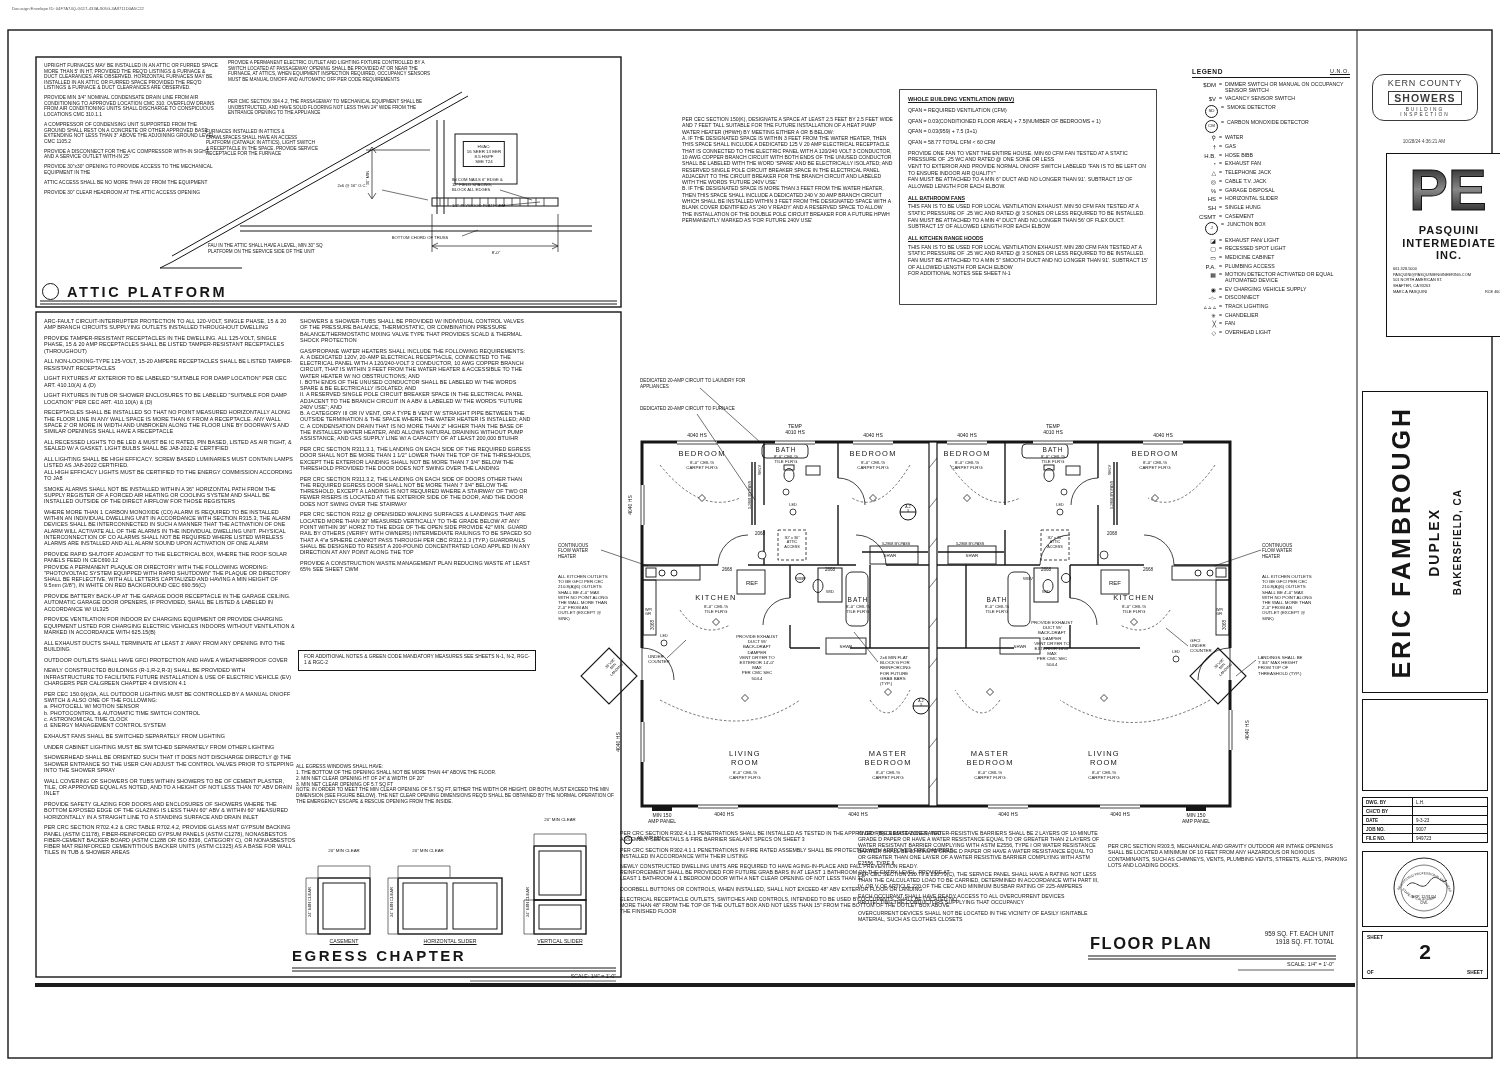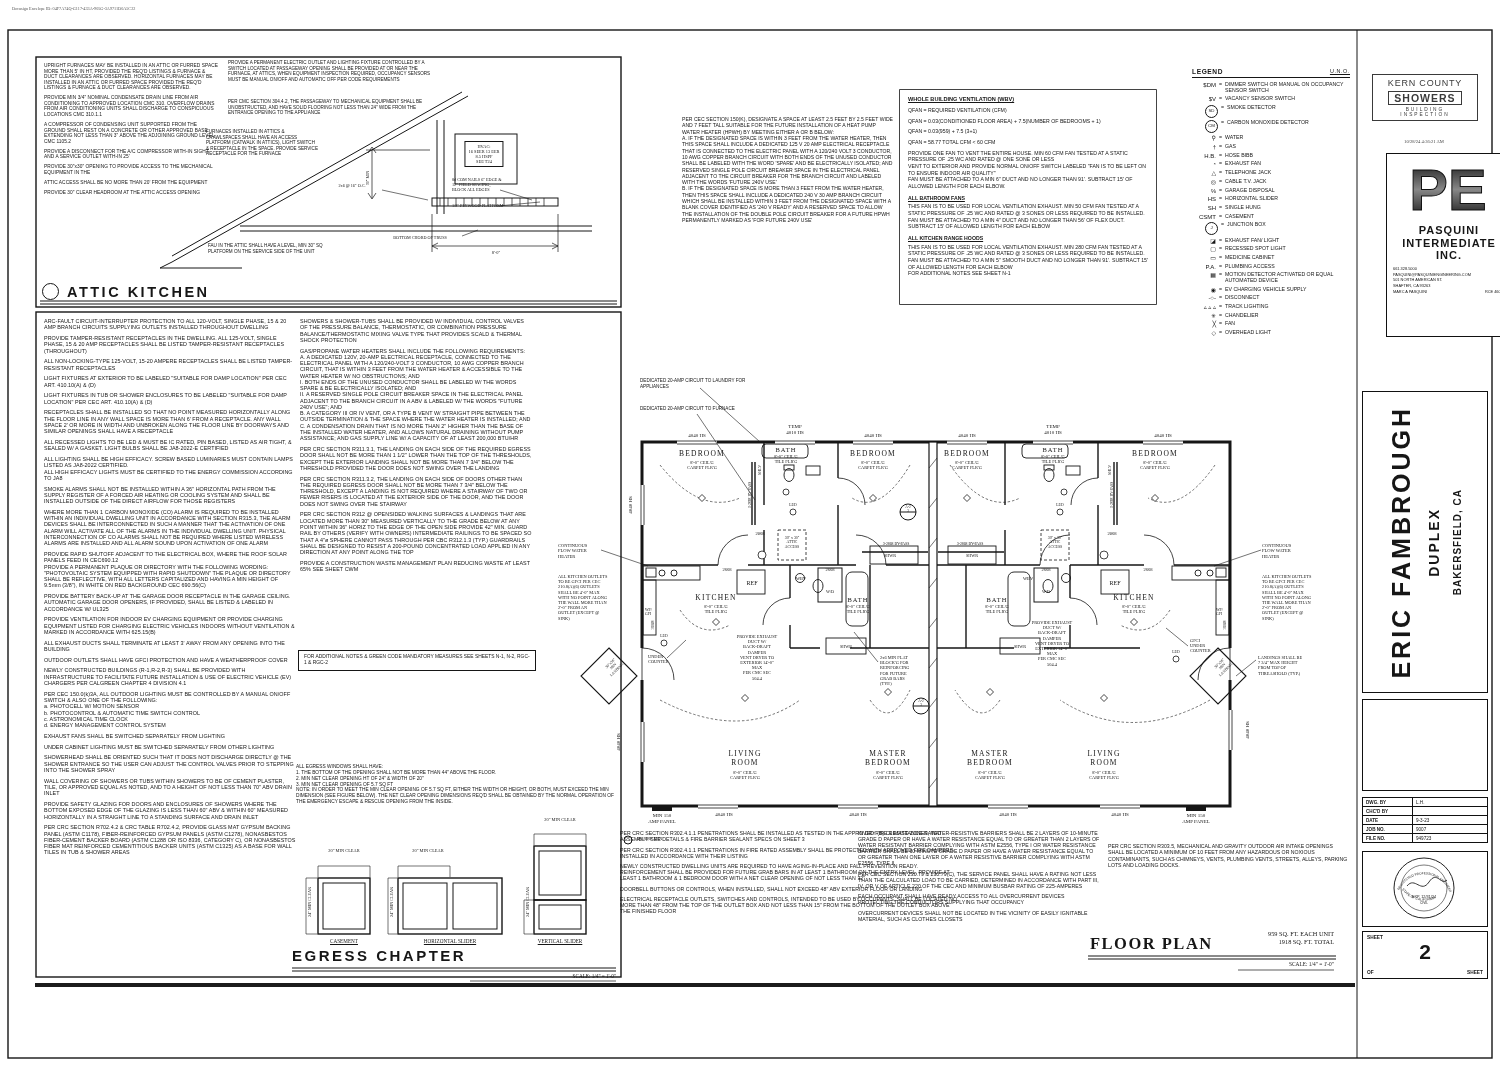--- a/index.html
+++ b/index.html
@@ -1,18 +1,18 @@
 <!DOCTYPE html>
 <html><head>
 <meta charset="utf-8">
 <style>
   html,body{margin:0;padding:0;background:#d9d9d4;}
   .sheet{position:relative;width:1500px;height:1068px;background:#ffffff;
          font-family:"Liberation Sans",sans-serif;color:#161616;overflow:hidden;}
-  .abs{position:absolute;font-family:Liberation Serif, serif;}
+  .abs{position:absolute;}
   svg.lines{position:absolute;left:0;top:0;}
   
   .ncol{position:absolute;font-size:5.4px;line-height:1.16;letter-spacing:.05px;overflow:hidden;}
   .note{margin:0 0 4.5px;white-space:pre-line;}
   .tinynote{position:absolute;font-size:4.6px;line-height:1.22;white-space:pre-line;}
   
   .plabel{position:absolute;white-space:pre;line-height:1.18;text-align:center;transform-origin:center top;}
   .plabel.left{text-align:left;}
   .st-box{border:.9px solid #161616;background:#fff;padding:1.5px 3px;}
   .st-u{text-decoration:underline;}
@@ -242,21 +242,21 @@
 12" FIELD SPACING,
 BLOCK ALL EDGES</div>
       <div class="plabel left" style="left: 452px; top: 204px; font-size: 4.2px;">1/2" PLYWOOD PLATFORM</div>
       <div class="plabel" style="left: 352px; top: 184px; font-size: 4.2px; transform: translateX(-50%);">2x6 @ 16" O.C.</div>
       <div class="plabel" style="left: 420px; top: 236px; font-size: 4.2px; transform: translateX(-50%);">BOTTOM CHORD OF TRUSS</div>
       <div class="plabel" style="left: 366px; top: 178px; font-size: 4px; transform: translateX(-50%) rotate(-90deg);">30" MIN</div>
       <div class="plabel" style="left: 496px; top: 250px; font-size: 4.4px; transform: translateX(-50%);">8'-0"</div>
     </div>
   <div class="sec-title" style="left:42px;top:283px;">
     <span class="sec-circle"></span>
-    <span>ATTIC KITCHEN</span>
+    <span>ATTIC PLATFORM</span>
   </div>
 
   <div class="ncol" style="left:44px;top:318px;width:252px;height:655px;">
       <p class="note">ARC-FAULT CIRCUIT-INTERRUPTER PROTECTION TO ALL 120-VOLT, SINGLE PHASE, 15 &amp; 20 AMP BRANCH CIRCUITS SUPPLYING OUTLETS INSTALLED THROUGHOUT DWELLING</p>
       <p class="note">PROVIDE TAMPER-RESISTANT RECEPTACLES IN THE DWELLING. ALL 125-VOLT, SINGLE PHASE, 15 &amp; 20 AMP RECEPTACLES SHALL BE LISTED TAMPER-RESISTANT RECEPTACLES (THROUGHOUT)</p>
       <p class="note">ALL NON-LOCKING-TYPE 125-VOLT, 15-20 AMPERE RECEPTACLES SHALL BE LISTED TAMPER-RESISTANT RECEPTACLES</p>
       <p class="note">LIGHT FIXTURES AT EXTERIOR TO BE LABELED "SUITABLE FOR DAMP LOCATION" PER CEC ART. 410.10(A) &amp; (D)</p>
       <p class="note">LIGHT FIXTURES IN TUB OR SHOWER ENCLOSURES TO BE LABELED "SUITABLE FOR DAMP LOCATION" PER CEC ART. 410.10(A) &amp; (D)</p>
       <p class="note">RECEPTACLES SHALL BE INSTALLED SO THAT NO POINT MEASURED HORIZONTALLY ALONG THE FLOOR LINE IN ANY WALL SPACE IS MORE THAN 6' FROM A RECEPTACLE. ANY WALL SPACE 2' OR MORE IN WIDTH AND UNBROKEN ALONG THE FLOOR LINE BY DOORWAYS AND SIMILAR OPENINGS SHALL HAVE A RECEPTACLE</p>
       <p class="note">ALL RECESSED LIGHTS TO BE LED &amp; MUST BE IC RATED, PIN BASED, LISTED AS AIR TIGHT, &amp; SEALED W/ A GASKET. LIGHT BULBS SHALL BE JA8-2022-E CERTIFIED</p>
@@ -670,21 +670,21 @@
       <p class="note">EACH OCCUPANT SHALL HAVE READY ACCESS TO ALL OVERCURRENT DEVICES PROTECTING THE CONDUCTORS SUPPLYING THAT OCCUPANCY</p>
       <p class="note">OVERCURRENT DEVICES SHALL NOT BE LOCATED IN THE VICINITY OF EASILY IGNITABLE MATERIAL, SUCH AS CLOTHES CLOSETS</p>
     </div>
   <div class="tinynote" style="left:1108px;top:843px;width:240px;font-size:5.2px;">PER CRC SECTION R303.5, MECHANICAL AND GRAVITY OUTDOOR AIR INTAKE OPENINGS SHALL BE LOCATED A MINIMUM OF 10 FEET FROM ANY HAZARDOUS OR NOXIOUS CONTAMINANTS, SUCH AS CHIMNEYS, VENTS, PLUMBING VENTS, STREETS, ALLEYS, PARKING LOTS AND LOADING DOCKS.</div>
 
   <div class="abs" style="left:1090px;top:934px;font-size:16.5px;font-weight:bold;letter-spacing:1.5px;">FLOOR PLAN</div>
   <div class="abs" style="left:1200px;top:930px;width:134px;text-align:right;font-size:6.3px;line-height:1.3;white-space:pre-line;">959 SQ. FT. EACH UNIT
 1918 SQ. FT. TOTAL</div>
   <div class="abs" style="left:1238px;top:961px;width:96px;text-align:right;font-size:5.4px;">SCALE: 1/4" = 1'-0"</div>
 
-  <div class="stamp" style="left:1372px;top:74px;width:100px;">
+  <div class="stamp" style="left:1372px;top:74px;width:100px;border-radius:12px;">
     <div class="l1">KERN COUNTY</div>
     <div class="l2">SHOWERS</div>
     <div class="l3">BUILDING</div>
     <div class="l3">INSPECTION</div>
   </div>
   <div class="abs" style="left:1374px;top:139px;width:100px;text-align:center;font-size:4.6px;color:#444;">10/28/24 4:36:21 AM</div>
 
   <div class="tbbox" style="top:153px;height:184px;margin-left:24px;">
     <svg width="122" height="66" viewBox="0 0 122 66">
       <defs>

